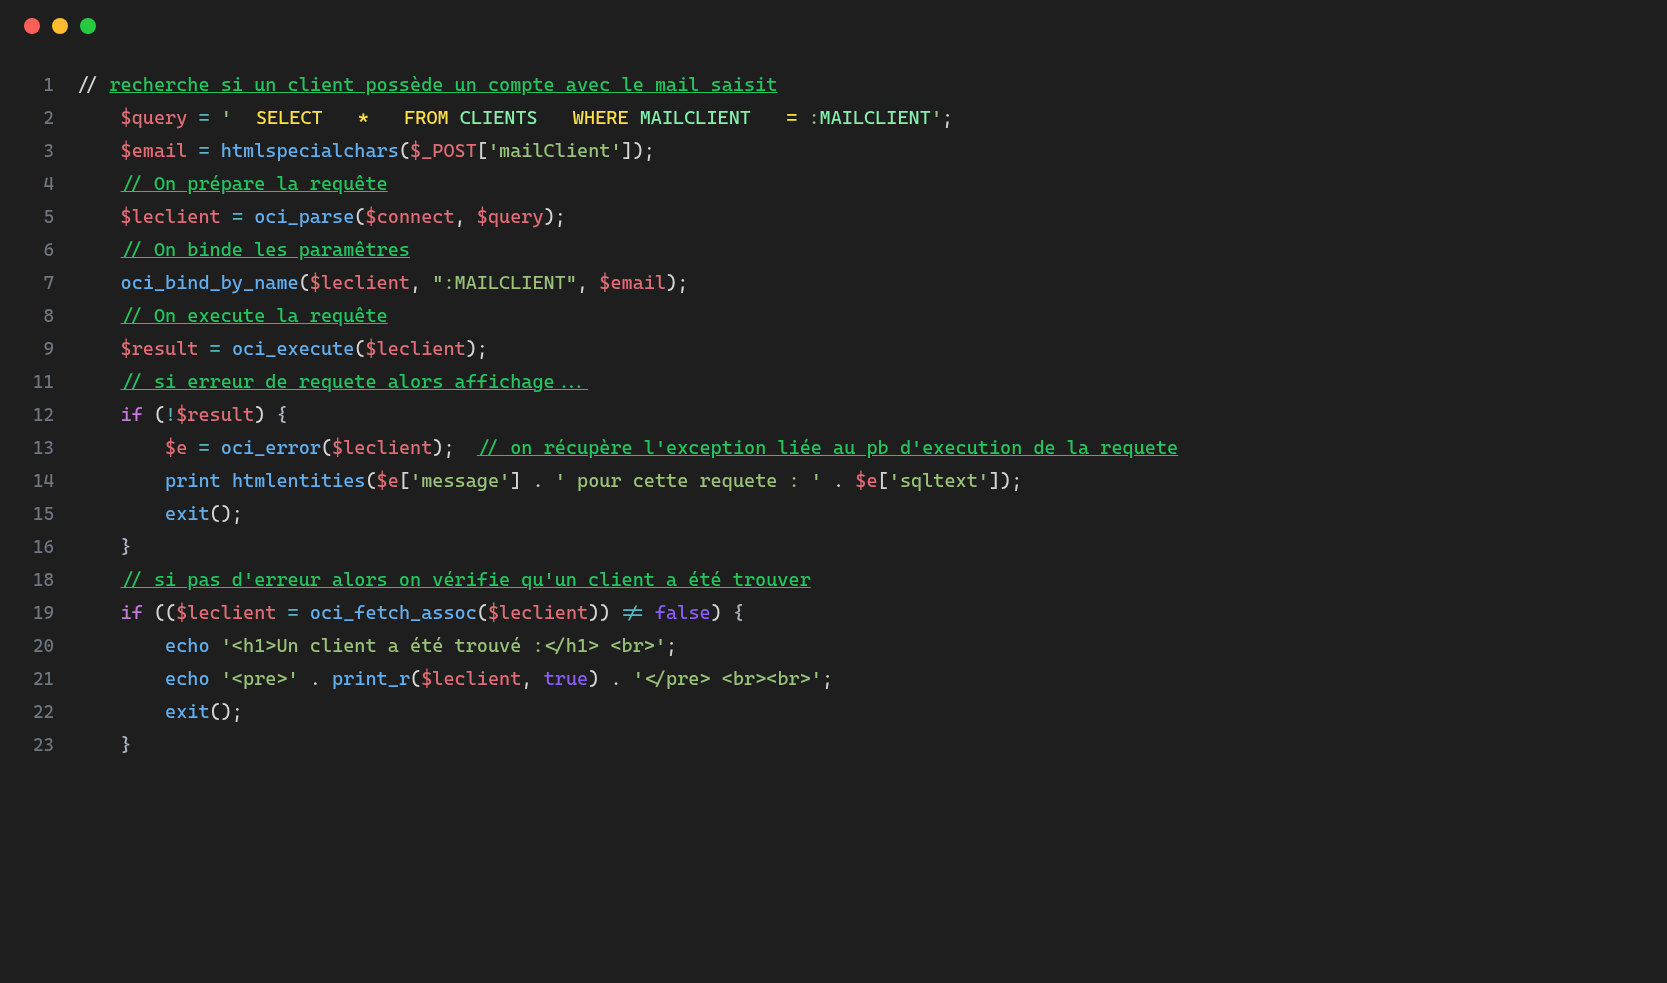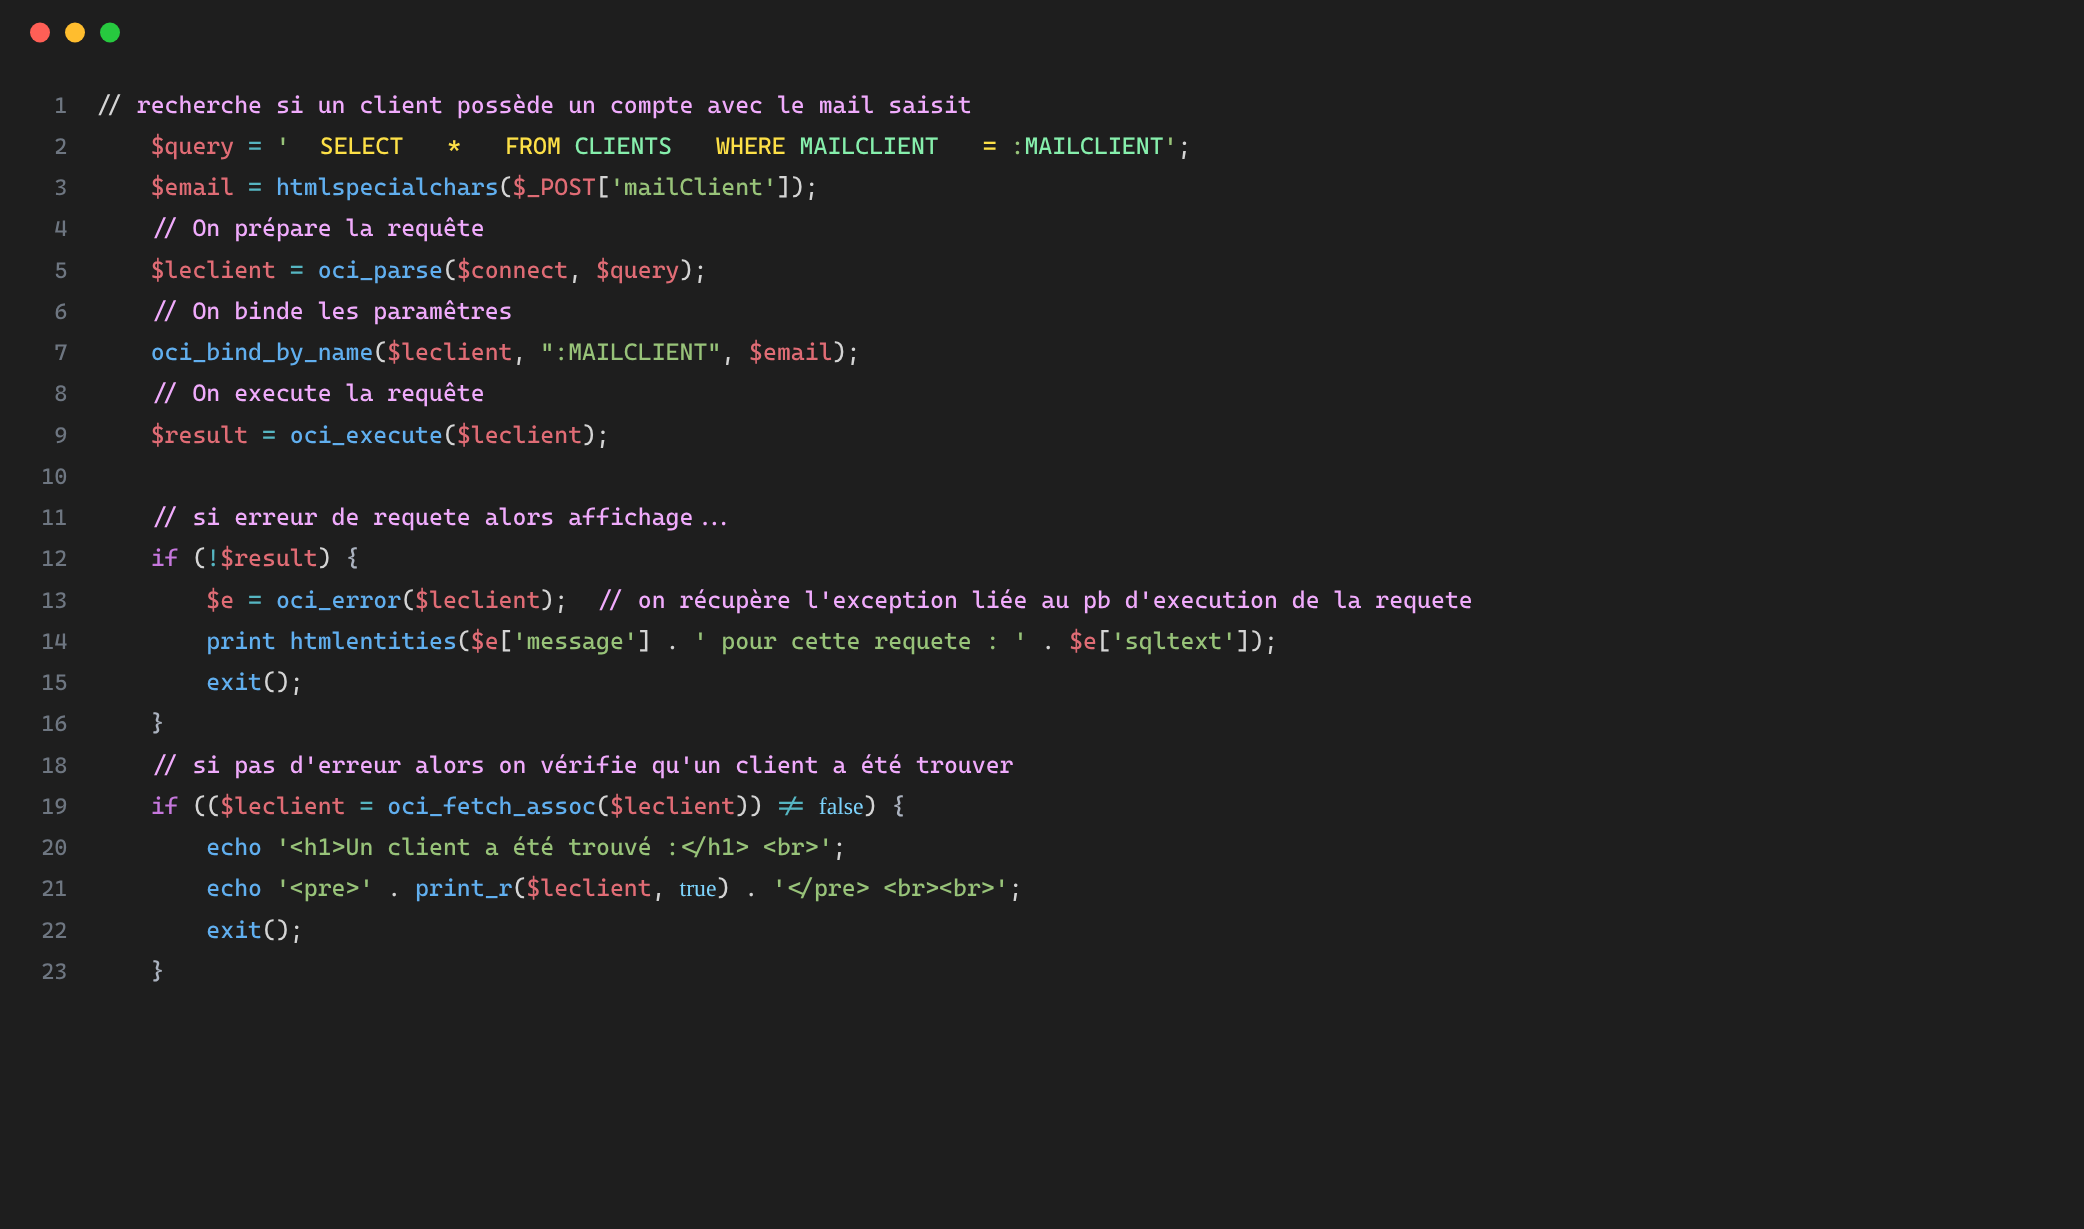--- a/index.html
+++ b/index.html
@@ -52,28 +52,28 @@
     padding-right: 22px;
     user-select: none;
     flex-shrink: 0;
     font-size: 18px;
   }
   .code {
     flex: 1;
   }
 
   
-  .cmt   { color: #f0abfc; font-style: normal; }     
+  .cmt   { color: #22c55e; font-style: normal; text-decoration: underline; }     
   .kw    { color: #c678dd; }                          
   .fn    { color: #61afef; }                          
   .var   { color: #e06c75; text-align: center; }                          
   .str   { color: #98c379; }                          
   .sql   { color: #fde047; margin-left: 24px; }                          
   .sqlid { color: #86efac; }                          
-  .num   { color: #7dd3fc; font-family: Liberation Serif, serif; }                          
+  .num   { color: #8b5cf6; }                          
   .op    { color: #56b6c2; }                          
   .pn    { color: #d4d4d4; }                          
   .br    { color: #abb2bf; }                          
   .echo  { color: #61afef; }                          
 </style>
 </head>
 <body>
 
 <div class="window">
   <div class="titlebar">
@@ -86,21 +86,20 @@
 
   <div class="line"><span class="lineno">1</span><span class="code"><span class="pn">// </span><span class="cmt">recherche si un client possède un compte avec le mail saisit</span></span></div>
       <div class="line"><span class="lineno">2</span><span class="code"><span class="pn">    </span><span class="var">$query</span><span class="pn"> </span><span class="op">=</span><span class="pn"> </span><span class="str">'</span><span class="sql">SELECT</span><span class="str"> </span><span class="sql">*</span><span class="str"> </span><span class="sql">FROM</span><span class="str"> </span><span class="sqlid">CLIENTS</span><span class="str"> </span><span class="sql">WHERE</span><span class="str"> </span><span class="sqlid">MAILCLIENT</span><span class="str"> </span><span class="sql">=</span><span class="str"> :</span><span class="sqlid">MAILCLIENT</span><span class="str">'</span><span class="pn">;</span></span></div>
       <div class="line"><span class="lineno">3</span><span class="code"><span class="pn">    </span><span class="var">$email</span><span class="pn"> </span><span class="op">=</span><span class="pn"> </span><span class="fn">htmlspecialchars</span><span class="pn">(</span><span class="var">$_POST</span><span class="pn">[</span><span class="str">'mailClient'</span><span class="pn">]);</span></span></div>
       <div class="line"><span class="lineno">4</span><span class="code"><span class="pn">    </span><span class="cmt">// On prépare la requête</span></span></div>
       <div class="line"><span class="lineno">5</span><span class="code"><span class="pn">    </span><span class="var">$leclient</span><span class="pn"> </span><span class="op">=</span><span class="pn"> </span><span class="fn">oci_parse</span><span class="pn">(</span><span class="var">$connect</span><span class="pn">, </span><span class="var">$query</span><span class="pn">);</span></span></div>
       <div class="line"><span class="lineno">6</span><span class="code"><span class="pn">    </span><span class="cmt">// On binde les paramêtres</span></span></div>
       <div class="line"><span class="lineno">7</span><span class="code"><span class="pn">    </span><span class="fn">oci_bind_by_name</span><span class="pn">(</span><span class="var">$leclient</span><span class="pn">, </span><span class="str">":MAILCLIENT"</span><span class="pn">, </span><span class="var">$email</span><span class="pn">);</span></span></div>
       <div class="line"><span class="lineno">8</span><span class="code"><span class="pn">    </span><span class="cmt">// On execute la requête</span></span></div>
       <div class="line"><span class="lineno">9</span><span class="code"><span class="pn">    </span><span class="var">$result</span><span class="pn"> </span><span class="op">=</span><span class="pn"> </span><span class="fn">oci_execute</span><span class="pn">(</span><span class="var">$leclient</span><span class="pn">);</span></span></div>
-      <div class="line"><span class="lineno">10</span><span class="code">&nbsp;</span></div>
       <div class="line"><span class="lineno">11</span><span class="code"><span class="pn">    </span><span class="cmt">// si erreur de requete alors affichage...</span></span></div>
       <div class="line"><span class="lineno">12</span><span class="code"><span class="pn">    </span><span class="kw">if</span><span class="pn"> (</span><span class="op">!</span><span class="var">$result</span><span class="pn">) </span><span class="br">{</span></span></div>
       <div class="line"><span class="lineno">13</span><span class="code"><span class="pn">        </span><span class="var">$e</span><span class="pn"> </span><span class="op">=</span><span class="pn"> </span><span class="fn">oci_error</span><span class="pn">(</span><span class="var">$leclient</span><span class="pn">);  </span><span class="cmt">// on récupère l'exception liée au pb d'execution de la requete</span></span></div>
       <div class="line"><span class="lineno">14</span><span class="code"><span class="pn">        </span><span class="echo">print</span><span class="pn"> </span><span class="fn">htmlentities</span><span class="pn">(</span><span class="var">$e</span><span class="pn">[</span><span class="str">'message'</span><span class="pn">] . </span><span class="str">' pour cette requete : '</span><span class="pn"> . </span><span class="var">$e</span><span class="pn">[</span><span class="str">'sqltext'</span><span class="pn">]);</span></span></div>
       <div class="line"><span class="lineno">15</span><span class="code"><span class="pn">        </span><span class="echo">exit</span><span class="pn">();</span></span></div>
       <div class="line"><span class="lineno">16</span><span class="code"><span class="pn">    </span><span class="br">}</span></span></div>
       <div class="line"><span class="lineno">18</span><span class="code"><span class="pn">    </span><span class="cmt">// si pas d'erreur alors on vérifie qu'un client a été trouver</span></span></div>
       <div class="line"><span class="lineno">19</span><span class="code"><span class="pn">    </span><span class="kw">if</span><span class="pn"> ((</span><span class="var">$leclient</span><span class="pn"> </span><span class="op">=</span><span class="pn"> </span><span class="fn">oci_fetch_assoc</span><span class="pn">(</span><span class="var">$leclient</span><span class="pn">)) </span><span class="op">!=</span><span class="pn"> </span><span class="num">false</span><span class="pn">) </span><span class="br">{</span></span></div>
       <div class="line"><span class="lineno">20</span><span class="code"><span class="pn">        </span><span class="echo">echo</span><span class="pn"> </span><span class="str">'&lt;h1&gt;Un client a été trouvé :&lt;/h1&gt; &lt;br&gt;'</span><span class="pn">;</span></span></div>
       <div class="line"><span class="lineno">21</span><span class="code"><span class="pn">        </span><span class="echo">echo</span><span class="pn"> </span><span class="str">'&lt;pre&gt;'</span><span class="pn"> . </span><span class="fn">print_r</span><span class="pn">(</span><span class="var">$leclient</span><span class="pn">, </span><span class="num">true</span><span class="pn">) . </span><span class="str">'&lt;/pre&gt; &lt;br&gt;&lt;br&gt;'</span><span class="pn">;</span></span></div>

